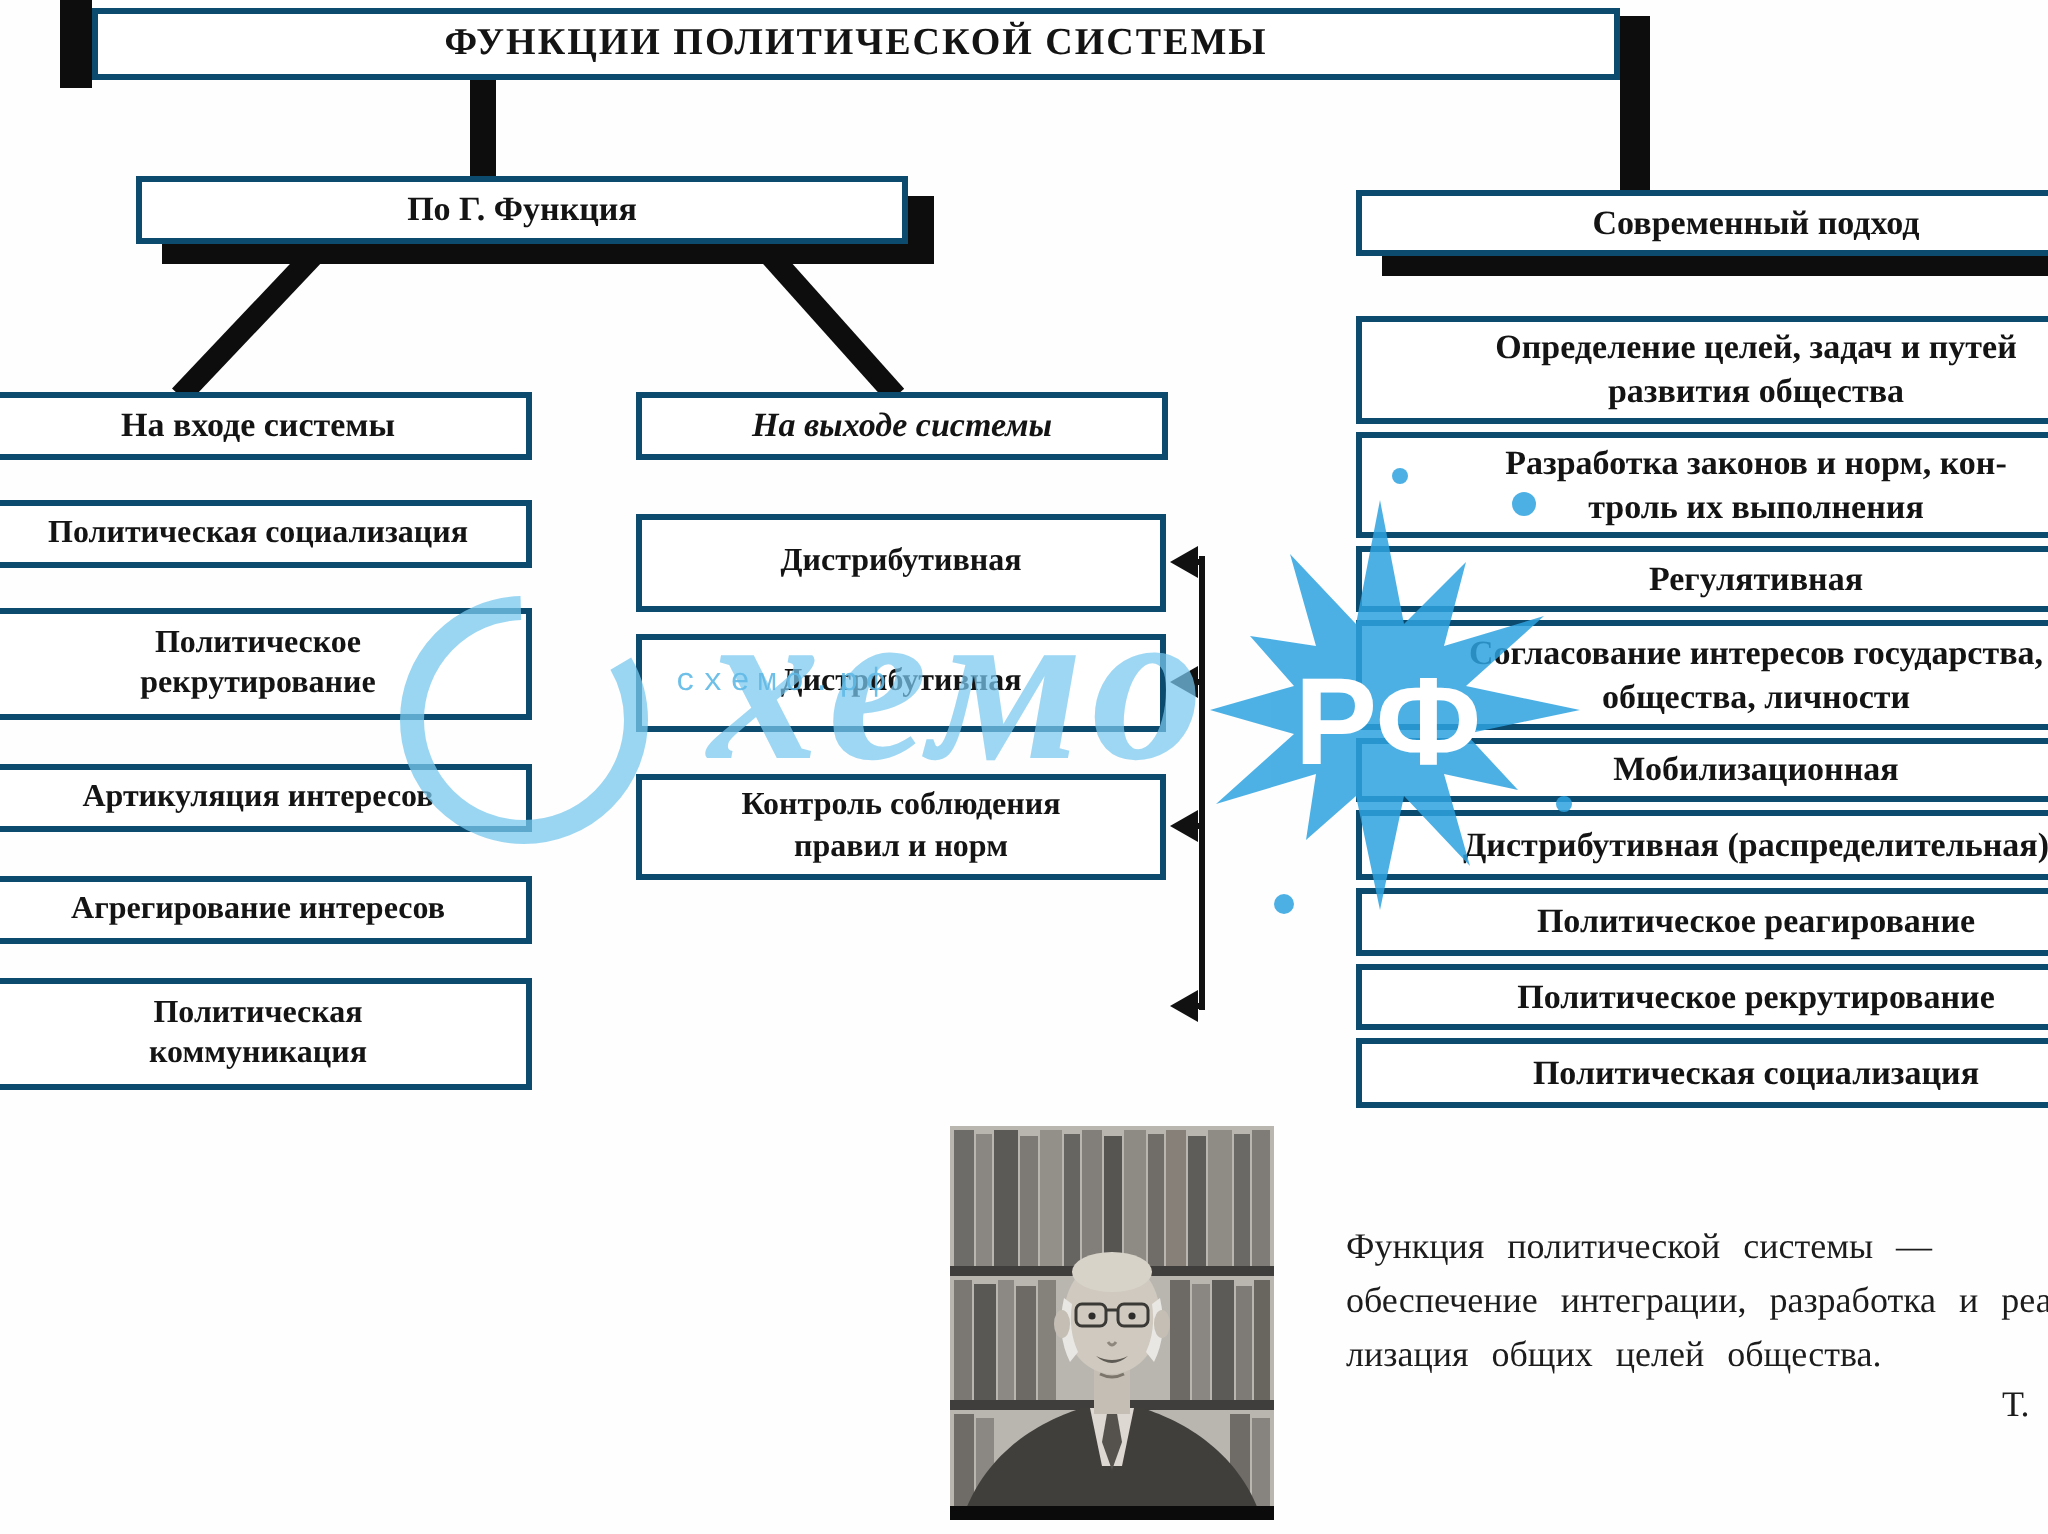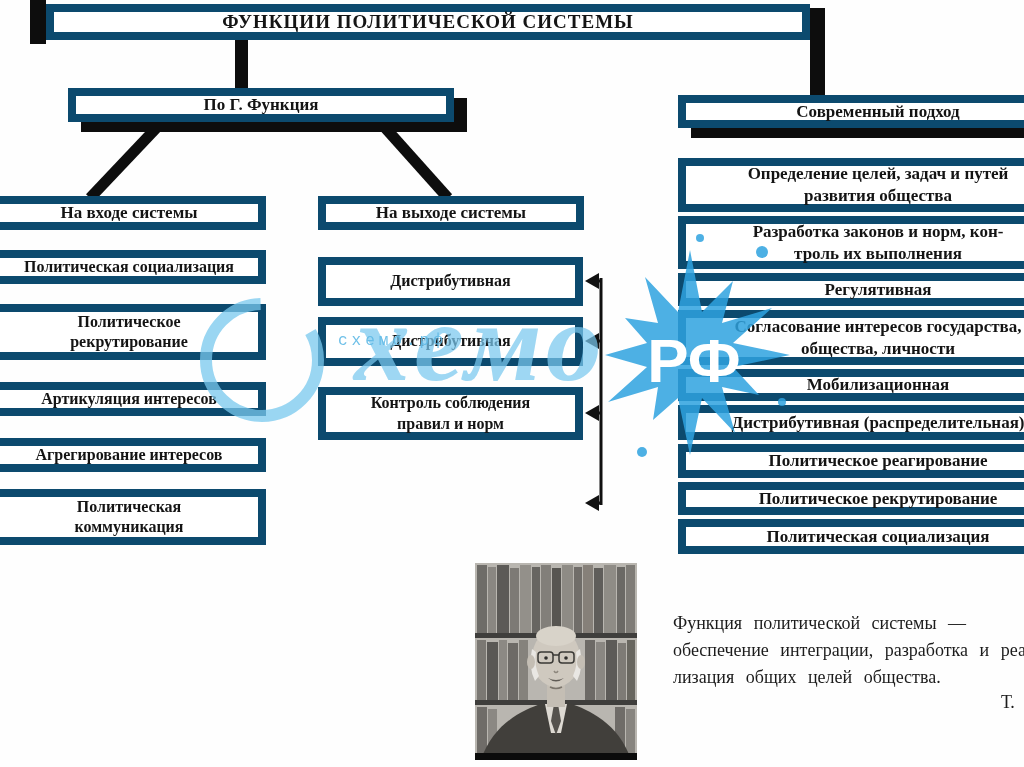--- a/index.html
+++ b/index.html
@@ -2,21 +2,21 @@
 <html><head>
 <meta charset="utf-8">
 <style>
   html,body{margin:0;padding:0;background:#ffffff;}
   .page{
     position:relative;width:1024px;height:767px;overflow:hidden;background:#fefefe;
     font-family:"Liberation Serif","DejaVu Serif",serif;color:#111;
   }
   .overlay-lines{position:absolute;left:0;top:0;z-index:1;}
   .box{
-    position:absolute;z-index:2;background:#ffffff;border:8px solid #0c4a6e;
+    position:absolute;z-index:2;background:#ffffff;border:3px solid #0c4a6e;
     display:flex;align-items:center;justify-content:center;text-align:center;
     white-space:pre-line;box-sizing:border-box;font-weight:bold;color:#141414;
     font-size:16px;line-height:1.28;padding:2px 6px;
   }
   .title-box{font-size:19px;letter-spacing:1px;}
   .branch-box{font-size:17px;}
   .shadowed{box-shadow:13px 10px 0 #0d0d0d;}
   .col-header{font-size:17px;}
   .modern-item{font-size:17px;}
   .quote{
@@ -70,21 +70,21 @@
 
   <div class="box col-header" style="left:-8px;top:196px;width:274px;height:34px;">На входе системы</div>
   <div class="box" style="left:-8px;top:250px;width:274px;height:34px;">Политическая социализация</div>
   <div class="box" style="left:-8px;top:304px;width:274px;height:56px;">Политическое
 рекрутирование</div>
   <div class="box" style="left:-8px;top:382px;width:274px;height:34px;">Артикуляция интересов</div>
   <div class="box" style="left:-8px;top:438px;width:274px;height:34px;">Агрегирование интересов</div>
   <div class="box" style="left:-8px;top:489px;width:274px;height:56px;">Политическая
 коммуникация</div>
 
-  <div class="box col-header" style="left:318px;top:196px;width:266px;height:34px;">На выходе системы</div>
+  <div class="box col-header" style="left:318px;top:196px;width:266px;height:34px;font-style:italic;">На выходе системы</div>
   <div class="box" style="left:318px;top:257px;width:265px;height:49px;">Дистрибутивная</div>
   <div class="box" style="left:318px;top:317px;width:265px;height:49px;">Дистрибутивная</div>
   <div class="box" style="left:318px;top:387px;width:265px;height:53px;">Контроль соблюдения
 правил и норм</div>
 
   <div class="box modern-item" style="left:678px;top:158px;width:400px;height:54px;">Определение целей, задач и путей
 развития общества</div>
   <div class="box modern-item" style="left:678px;top:216px;width:400px;height:53px;">Разработка законов и норм, кон-
 троль их выполнения</div>
   <div class="box modern-item" style="left:678px;top:273px;width:400px;height:33px;">Регулятивная</div>

